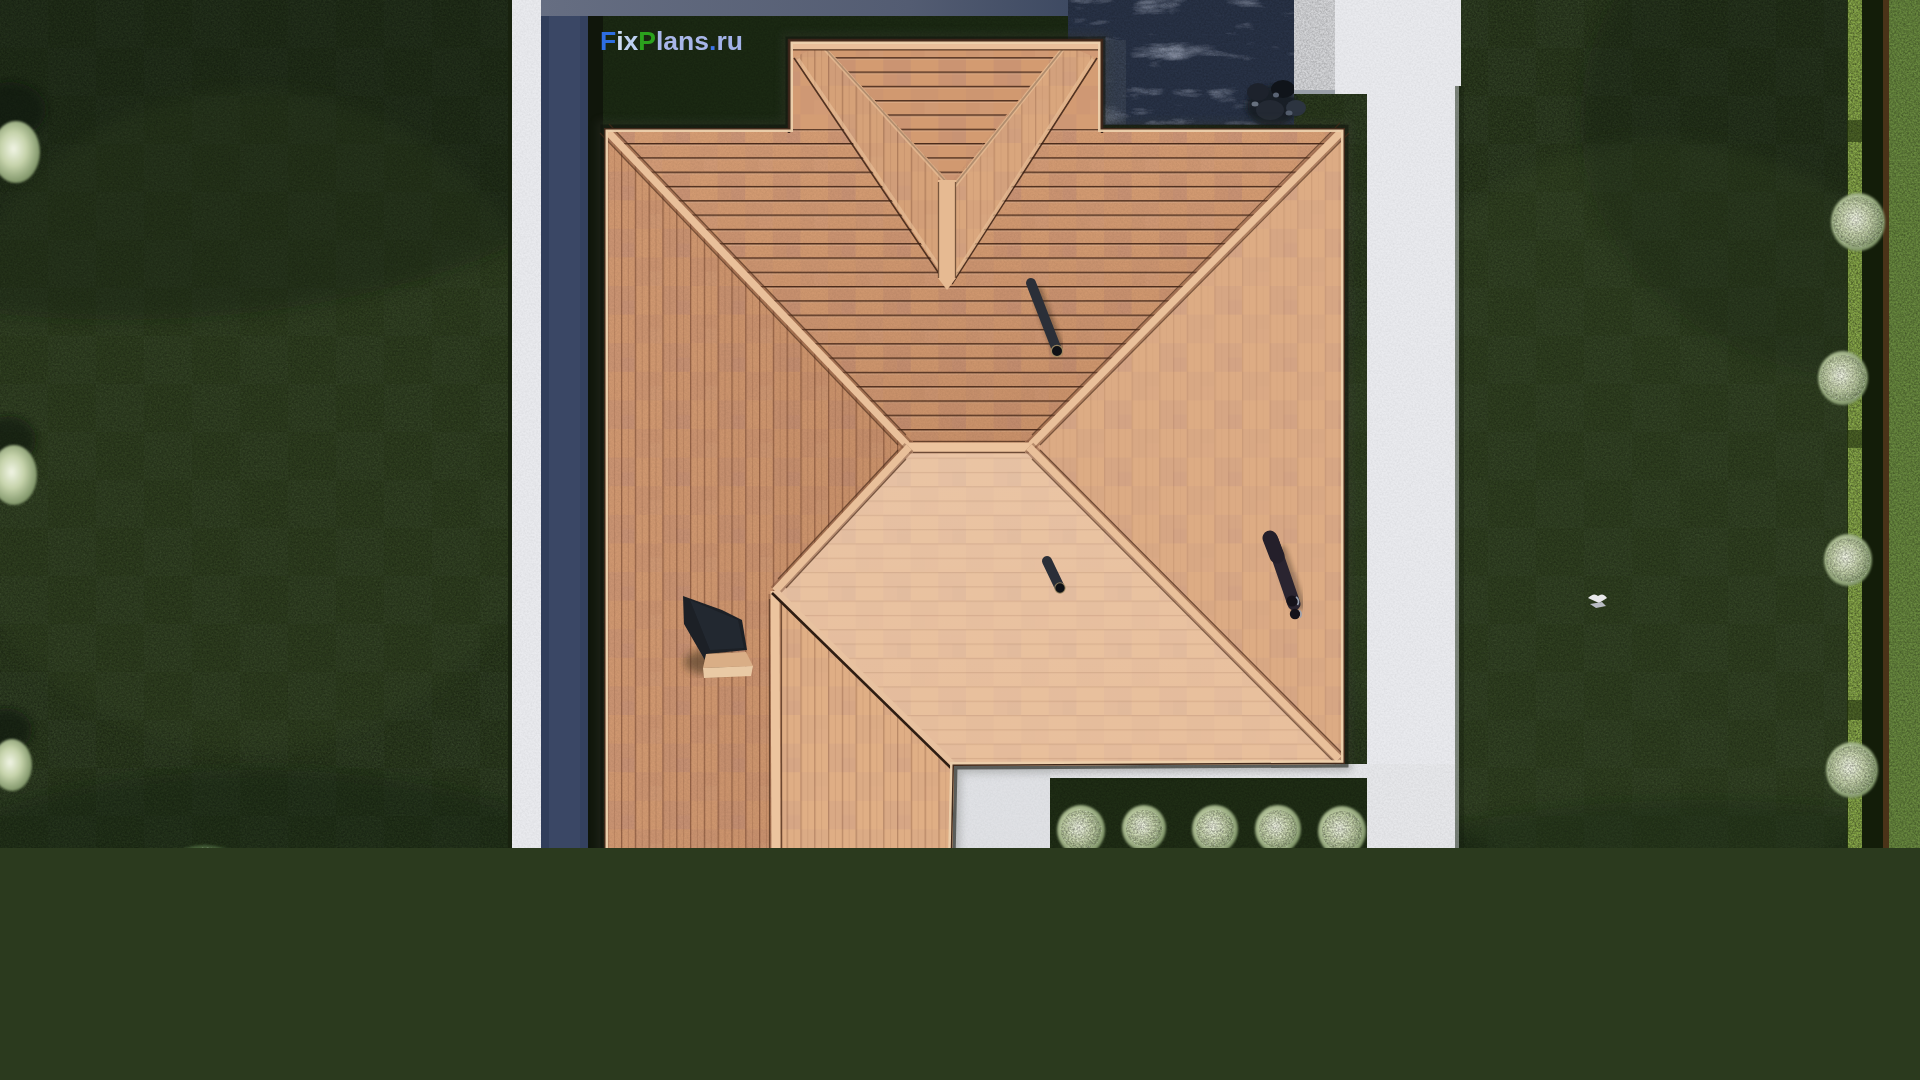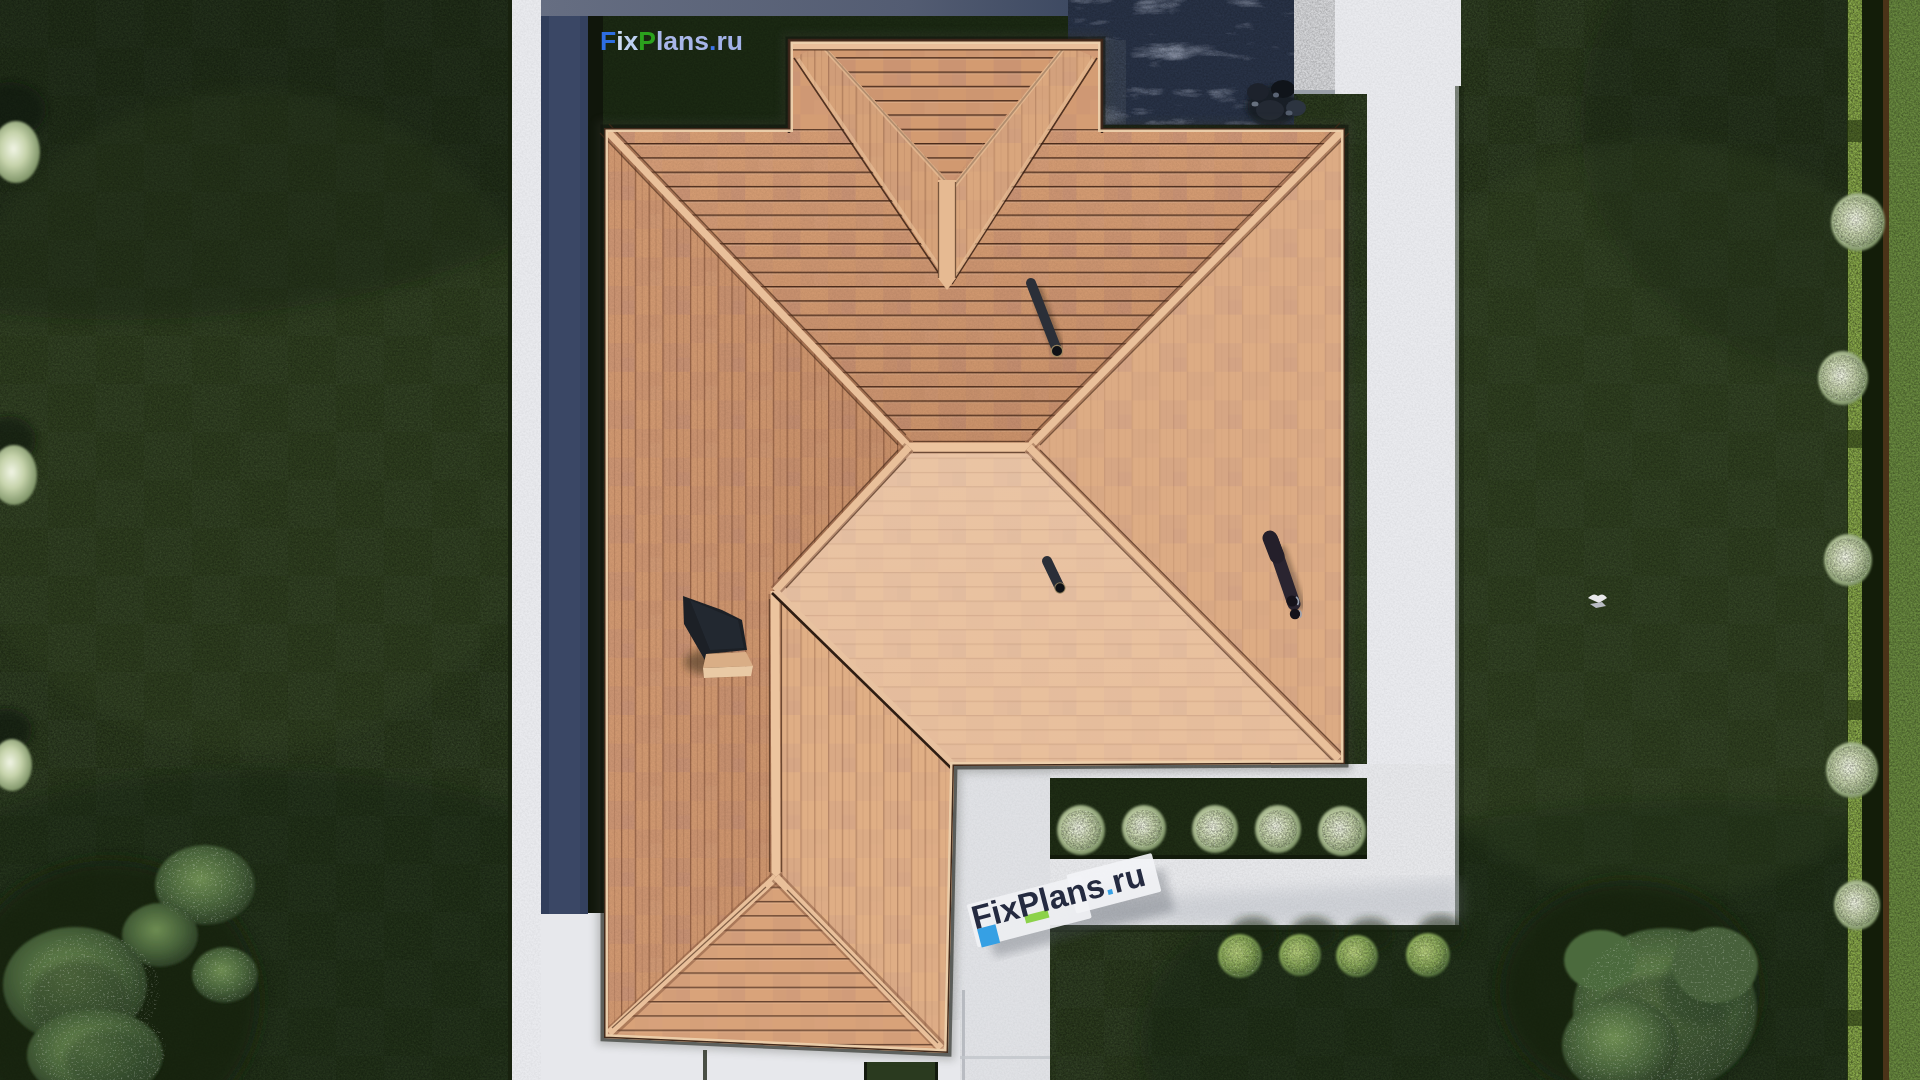--- a/index.html
+++ b/index.html
@@ -1,16 +1,16 @@
 <!DOCTYPE html>
 <html><head>
 <meta charset="utf-8">
 <style>
   html,body{margin:0;padding:0;background:#2b3a1e;}
-  #stage{position:relative;width:1920px;height:1080px;overflow:hidden;font-family:"Liberation Sans", sans-serif;}
+  #stage{position:relative;width:1920px;height:848px;overflow:hidden;font-family:"Liberation Sans", sans-serif;}
   svg{display:block;}
 </style>
 </head>
 <body>
 <div id="stage">
 <svg width="1920" height="1080" viewBox="0 0 1920 1080">
 <defs>
 
   <pattern id="mow" width="96" height="96" patternUnits="userSpaceOnUse">
     <rect x="0" y="0" width="48" height="48" fill="#ffffff" opacity="0.013"></rect>

